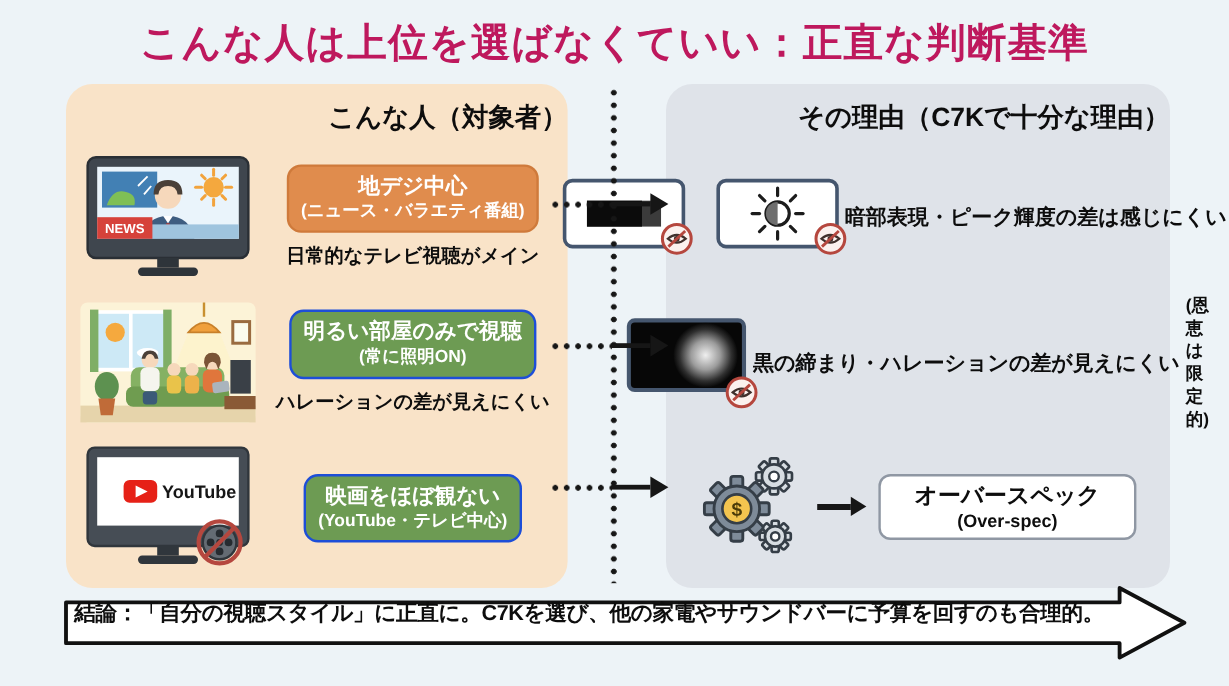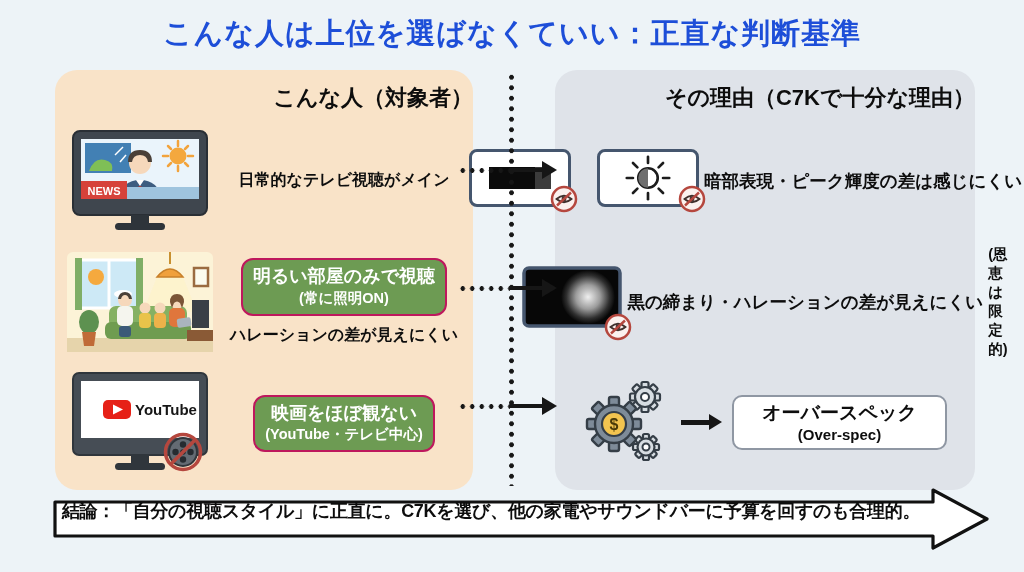--- a/index.html
+++ b/index.html
@@ -5,21 +5,21 @@
   html,body { margin:0; padding:0; }
   body {
     width:1024px; height:572px; position:relative; overflow:hidden;
     background:#edf3f7;
     font-family:"Liberation Sans","DejaVu Sans",sans-serif;
     color:#0d0d0d;
   }
 
   #title {
     position:absolute; top:14px; left:0; right:0; text-align:center;
-    font-size:29px; font-weight:bold; letter-spacing:1px; color:#1d4ed8;
+    font-size:33px; font-weight:bold; letter-spacing:1px; color:#be185d;
   }
 
   
   .panel { position:absolute; top:70px; height:420px; border-radius:22px; }
   #left-panel  { left:55px;  width:418px; background:#f9e3c8; }
   #right-panel { left:555px; width:420px; background:#dfe3e9; }
   .panel-header {
     padding-top:13px; text-align:right; font-size:22px; font-weight:bold;
   }
   .panel-body {
@@ -29,21 +29,21 @@
 
   
   .person-row { flex:1; display:flex; align-items:center; gap:6px; padding:0 6px 0 10px; }
   .illus { width:150px; height:104px; flex:none; }
   .row-right { flex:1; display:flex; flex-direction:column; align-items:center; gap:9px; }
   .badge {
     color:#fff; font-weight:bold; text-align:center; border-radius:12px;
     padding:5px 10px 6px; line-height:1.3; max-width:230px;
   }
   .badge-orange { background:#e08c4d; border:2px solid #cf7a3b; }
-  .badge-green  { background:#6d9b53; border:2px solid #be185d; }
+  .badge-green  { background:#6d9b53; border:2px solid #1d4ed8; }
   .badge .l1 { font-size:18px; }
   .badge .l2 { font-size:14.5px; }
   .caption { font-size:16px; font-weight:bold; white-space:nowrap; }
 
   
   .reason-section { flex:1; display:flex; align-items:center; justify-content:center; gap:5px; }
   .icon-row { display:flex; gap:26px; margin-bottom:6px; }
   .reason-box {
     width:96px; height:52px; background:#fff; border:3px solid #45566e;
     border-radius:8px; position:relative; display:flex; align-items:center; justify-content:center;
@@ -119,20 +119,24 @@
         <path d="M53 70 q4 -19 22 -19 q18 0 22 19 z" fill="#3e5d80"></path>
         <path d="M71 51 l4 6 l4 -6 z" fill="#ffffff"></path>
         <line x1="75" y1="57" x2="75" y2="66" stroke="#b23a33" stroke-width="3"></line>
         <rect x="16" y="58" width="118" height="12" fill="#9fc4de"></rect>
         <rect x="16" y="52" width="46" height="18" fill="#d6423a"></rect>
         <text x="39" y="65.5" font-size="11" font-weight="bold" fill="#ffffff" text-anchor="middle">NEWS</text>
         <rect x="66" y="86" width="18" height="8" fill="#2e343a"></rect>
         <rect x="50" y="94" width="50" height="7" rx="3.5" fill="#2e343a"></rect>
       </svg>
       <div class="row-right">
+        <div class="badge badge-orange">
+          <div class="l1">地デジ中心</div>
+          <div class="l2">(ニュース・バラエティ番組)</div>
+        </div>
         <div class="caption">日常的なテレビ視聴がメイン</div>
       </div>
     </div>
 
     <div class="person-row">
       <svg class="illus" viewBox="0 0 150 104">
         <rect x="2" y="2" width="146" height="100" rx="6" fill="#fcf3d7"></rect>
         <rect x="2" y="88" width="146" height="14" fill="#e6d4ab"></rect>
         <rect x="14" y="10" width="60" height="48" fill="#cde9f6" stroke="#ffffff" stroke-width="3"></rect>
         <line x1="44" y1="10" x2="44" y2="58" stroke="#ffffff" stroke-width="3"></line>

